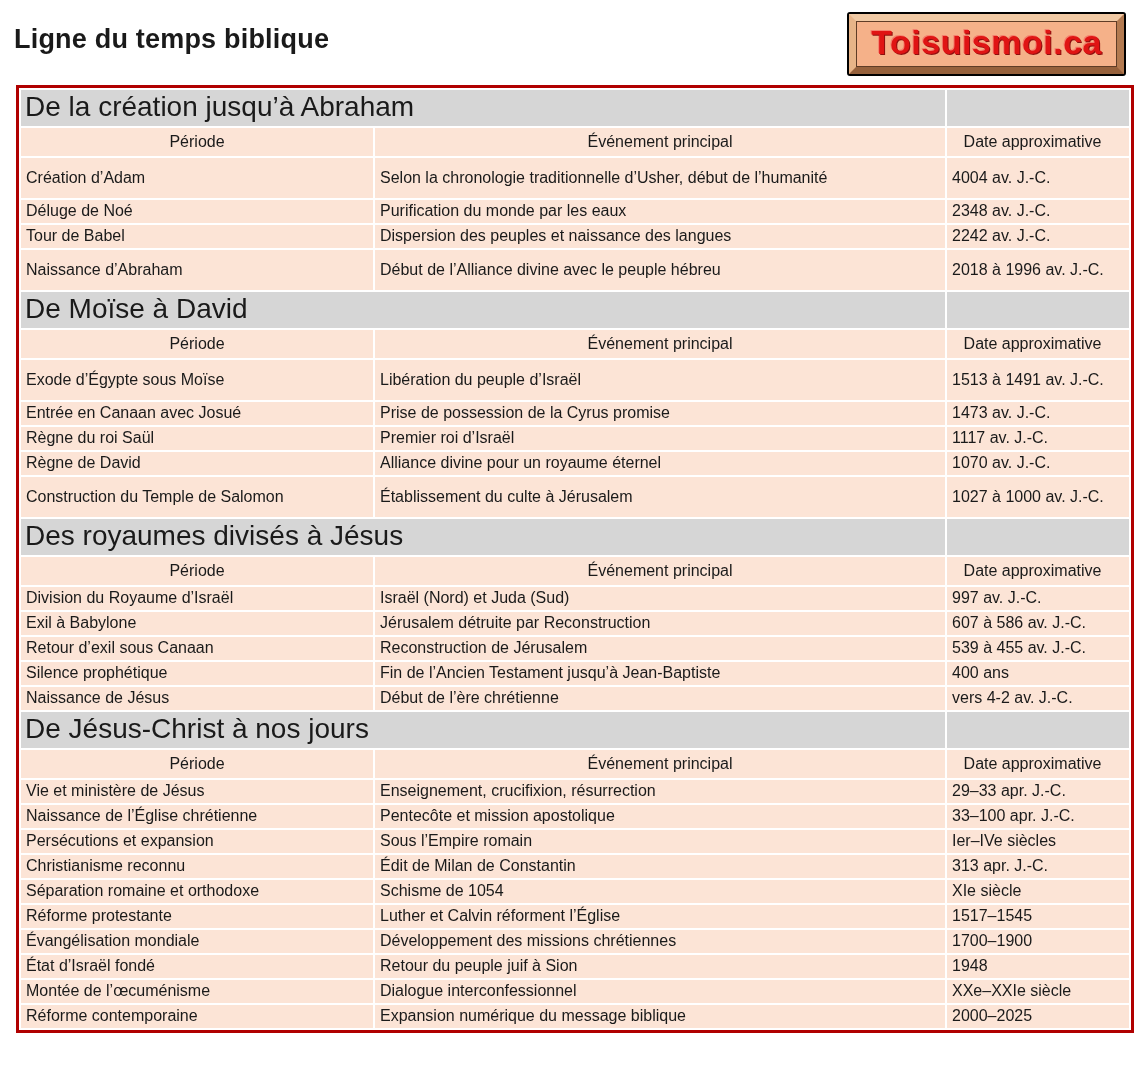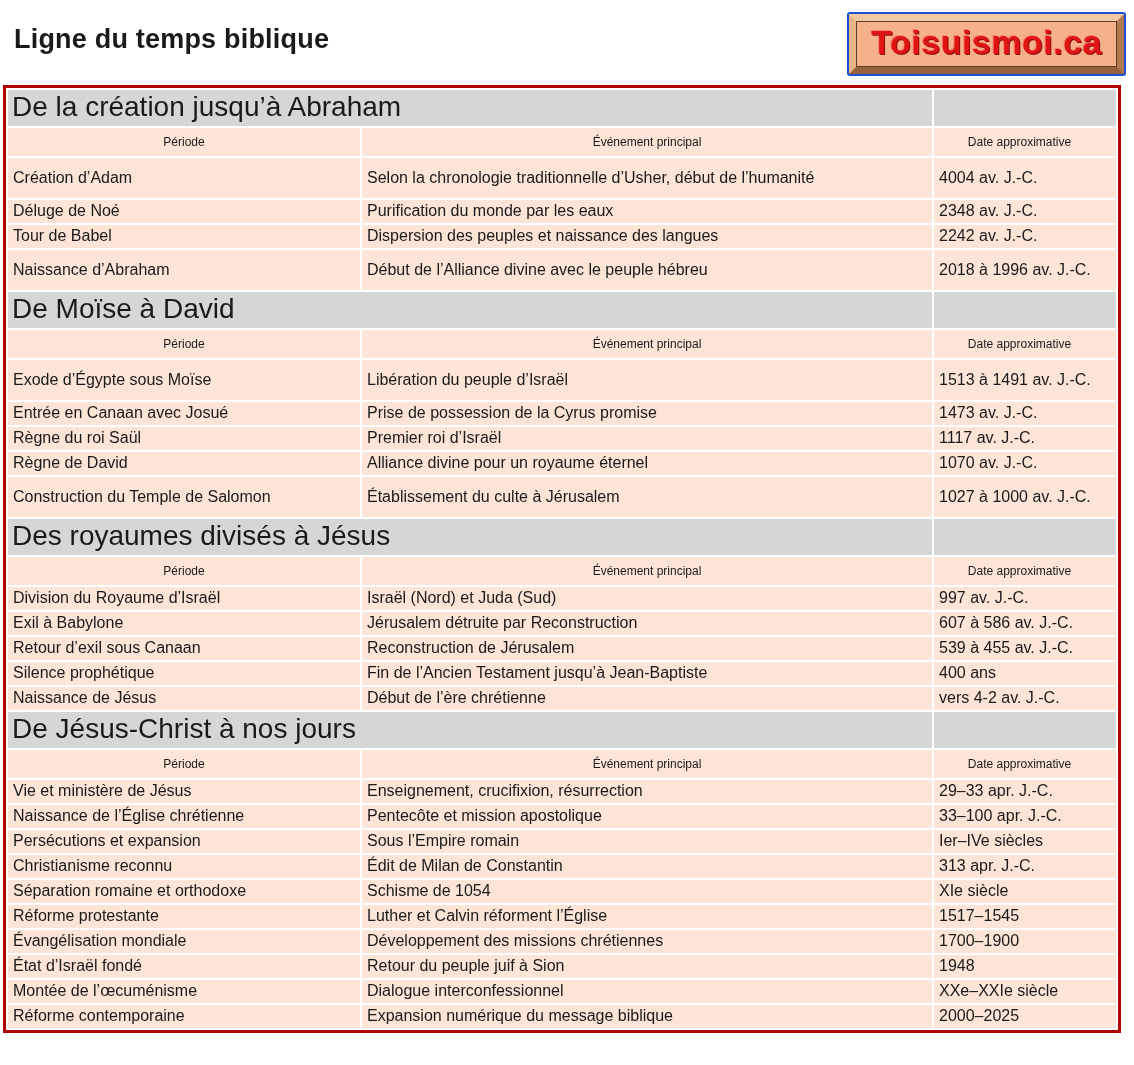--- a/index.html
+++ b/index.html
@@ -18,21 +18,21 @@
     height: 85px;
   }
   .page-title {
     font-size: 27px;
     font-weight: 700;
     margin: 12px 0 0 0;
     letter-spacing: 0.2px;
   }
   
   .logo-outer {
-    border: 2px solid #1d4ed8;
+    border: 2px solid #000000;
     border-radius: 3px;
     background: #be185d;
     margin-right: 2px;
   }
   .logo-bevel {
     border-top: 7px solid #f0c9a4;
     border-left: 7px solid #e7b астр88;
     border-left: 7px solid #e7b488;
     border-right: 7px solid #b37a50;
     border-bottom: 7px solid #96613c;
@@ -48,36 +48,36 @@
     letter-spacing: 0.5px;
     line-height: 1.05;
     white-space: nowrap;
   }
   
   table.timeline {
     border-collapse: separate;
     border-spacing: 2px;
     table-layout: fixed;
     width: 1118px;
-    margin: 0 3px;
+    margin: 0 16px;
     border: 3px solid #b00000;
     background: #ffffff;
   }
   td { vertical-align: middle; overflow: hidden; }
   td.section {
     background: #d6d6d6;
     font-size: 28px;
     font-weight: 400;
     padding: 1px 2px 3px 4px;
     height: 36px;
     white-space: nowrap;
   }
   td.colhdr {
     background: #fce4d6;
-    font-size: 12px;
+    font-size: 16px;
     text-align: center;
     height: 28px;
     padding: 1px 16px;
   }
   td.colhdr.date-hdr { text-align: center; padding-left: 5px; }
   td.cell {
     background: #fce4d6;
     font-size: 16px;
     height: 23px;
     padding: 1px 4px 2px 5px;

